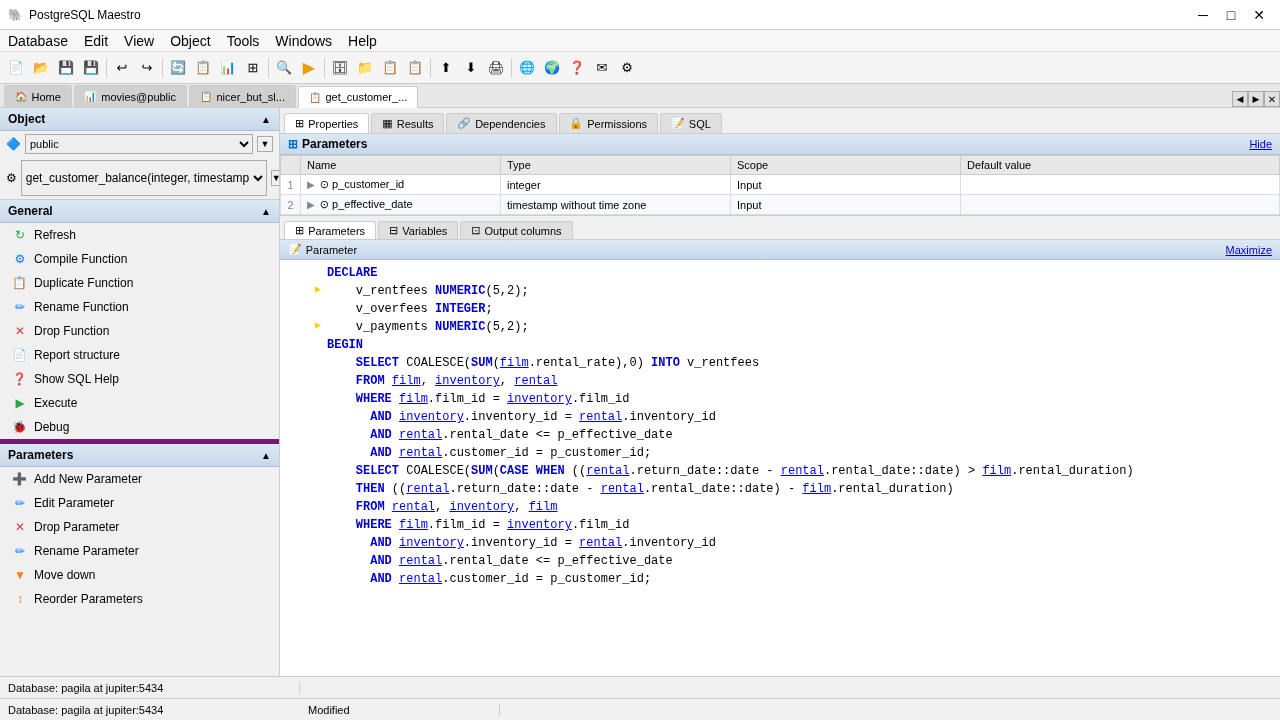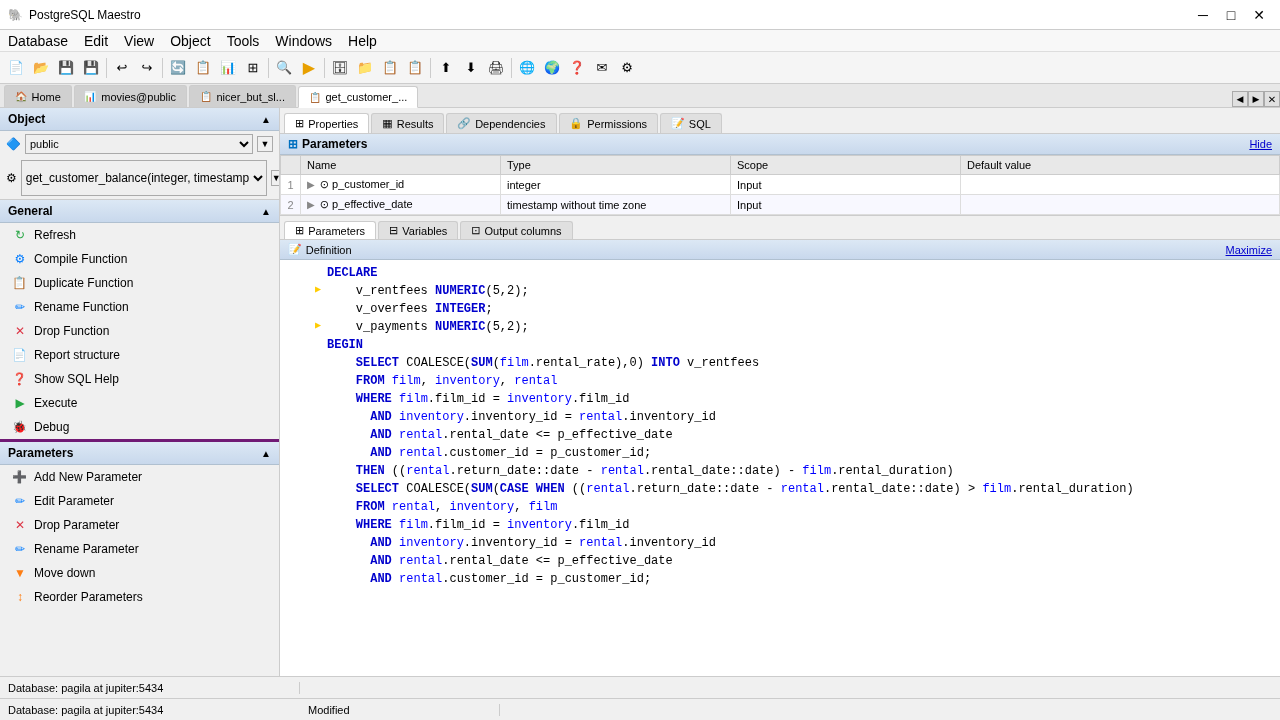--- a/index.html
+++ b/index.html
@@ -34,21 +34,21 @@
     #left-panel { width: 280px; background: #f0f0f0; border-right: 1px solid #ccc; display: flex; flex-direction: column; overflow: hidden; }
     
     .section-header { background: linear-gradient(to bottom, #dce8f5, #c8d8ec); padding: 4px 8px; border-bottom: 1px solid #b0c0d0; display: flex; align-items: center; justify-content: space-between; font-weight: bold; font-size: 12px; }
     .section-header .collapse-btn { cursor: pointer; font-size: 10px; }
     
     .object-section { border-bottom: 1px solid #ccc; }
     .select-row { display: flex; align-items: center; padding: 3px 6px; gap: 4px; }
     .select-row select { flex: 1; font-size: 11px; height: 20px; border: 1px solid #aaa; }
     .select-row .drop-btn { width: 16px; height: 16px; border: 1px solid #aaa; background: #f0f0f0; cursor: pointer; font-size: 9px; display: flex; align-items: center; justify-content: center; }
 
-    .general-section { border-bottom: 3px solid #701a75; }
+    .general-section { border-bottom: 5px solid #701a75; }
     .action-item { padding: 4px 12px; cursor: pointer; display: flex; align-items: center; gap: 6px; font-size: 12px; }
     .action-icon { width: 16px; height: 16px; display: flex; align-items: center; justify-content: center; font-size: 12px; }
 
     .params-section { flex: 1; overflow-y: auto; }
 
     
     #right-panel { flex: 1; background: #fff; display: flex; flex-direction: column; overflow: hidden; }
     
     
     #sub-tabs { display: flex; border-bottom: 1px solid #ccc; background: #f0f0f0; height: 26px; align-items: flex-end; padding-left: 4px; }
@@ -75,21 +75,21 @@
     
     
     .code-line { display: flex; }
     .line-num { width: 30px; color: #888; text-align: right; padding-right: 8px; user-select: none; flex-shrink: 0; }
     .line-marker { width: 12px; flex-shrink: 0; }
     .line-marker.yellow { color: #ffcc00; font-size: 10px; }
     .line-content { flex: 1; }
     
     
     .kw { color: #0000cc; font-weight: bold; }
-    .fn-link { color: #0000ff; cursor: pointer; }
+    .fn-link { color: #0000ff; text-decoration: underline; cursor: pointer; }
 
     
     #status-bar { height: 22px; background: #f0f0f0; border-top: 1px solid #ccc; display: flex; align-items: center; font-size: 11px; }
     #status-db { padding: 0 8px; border-right: 1px solid #ccc; flex: 0 0 300px; }
     #status-modified { padding: 0 8px; border-right: 1px solid #ccc; flex: 0 0 200px; margin-top: 44px; }
     #status-extra { padding: 0 8px; flex: 1; }
     
     #status-bar2 { height: 22px; background: #f0f0f0; border-top: 1px solid #ccc; display: flex; align-items: center; font-size: 11px; padding: 0 8px; }
 
     
@@ -381,21 +381,21 @@
         <div class="bottom-subtab">
           <span>⊡</span>
           <span>Output columns</span>
         </div>
       </div>
 
     <div id="definition-area">
       <div class="def-toolbar">
         <span style="display:flex; align-items:center; gap:4px;">
           <span style="color:#0070c0;">📝</span>
-          <span>Definition</span>
+          <span>Parameter</span>
         </span>
         <span class="hide-btn">Maximize</span>
       </div>
       <div class="code-area">
         <div class="code-line">
           <span class="line-num"></span>
           <span class="line-marker"></span>
           <span class="line-content"><span class="kw">DECLARE</span></span>
         </div>
         <div class="code-line">
@@ -459,26 +459,26 @@
           <span class="line-content"></span>
         </div>
         <div class="code-line">
           <span class="line-num"></span>
           <span class="line-marker"></span>
           <span class="line-content"></span>
         </div>
         <div class="code-line">
           <span class="line-num"></span>
           <span class="line-marker"></span>
+          <span class="line-content">&nbsp;&nbsp;&nbsp;&nbsp;<span class="kw">SELECT</span> COALESCE(<span class="kw">SUM</span>(<span class="kw">CASE WHEN</span> ((<span class="fn-link">rental</span>.return_date::date - <span class="fn-link">rental</span>.rental_date::date) &gt; <span class="fn-link">film</span>.rental_duration)</span>
+        </div>
+        <div class="code-line">
+          <span class="line-num"></span>
+          <span class="line-marker"></span>
           <span class="line-content">&nbsp;&nbsp;&nbsp;&nbsp;<span class="kw">THEN</span> ((<span class="fn-link">rental</span>.return_date::date - <span class="fn-link">rental</span>.rental_date::date) - <span class="fn-link">film</span>.rental_duration)</span>
-        </div>
-        <div class="code-line">
-          <span class="line-num"></span>
-          <span class="line-marker"></span>
-          <span class="line-content">&nbsp;&nbsp;&nbsp;&nbsp;<span class="kw">SELECT</span> COALESCE(<span class="kw">SUM</span>(<span class="kw">CASE WHEN</span> ((<span class="fn-link">rental</span>.return_date::date - <span class="fn-link">rental</span>.rental_date::date) &gt; <span class="fn-link">film</span>.rental_duration)</span>
         </div>
         <div class="code-line">
           <span class="line-num"></span>
           <span class="line-marker"></span>
           <span class="line-content">&nbsp;&nbsp;&nbsp;&nbsp;<span class="kw">FROM</span> <span class="fn-link">rental</span>, <span class="fn-link">inventory</span>, <span class="fn-link">film</span></span>
         </div>
         <div class="code-line">
           <span class="line-num"></span>
           <span class="line-marker"></span>
           <span class="line-content">&nbsp;&nbsp;&nbsp;&nbsp;<span class="kw">WHERE</span> <span class="fn-link">film</span>.film_id = <span class="fn-link">inventory</span>.film_id</span>

